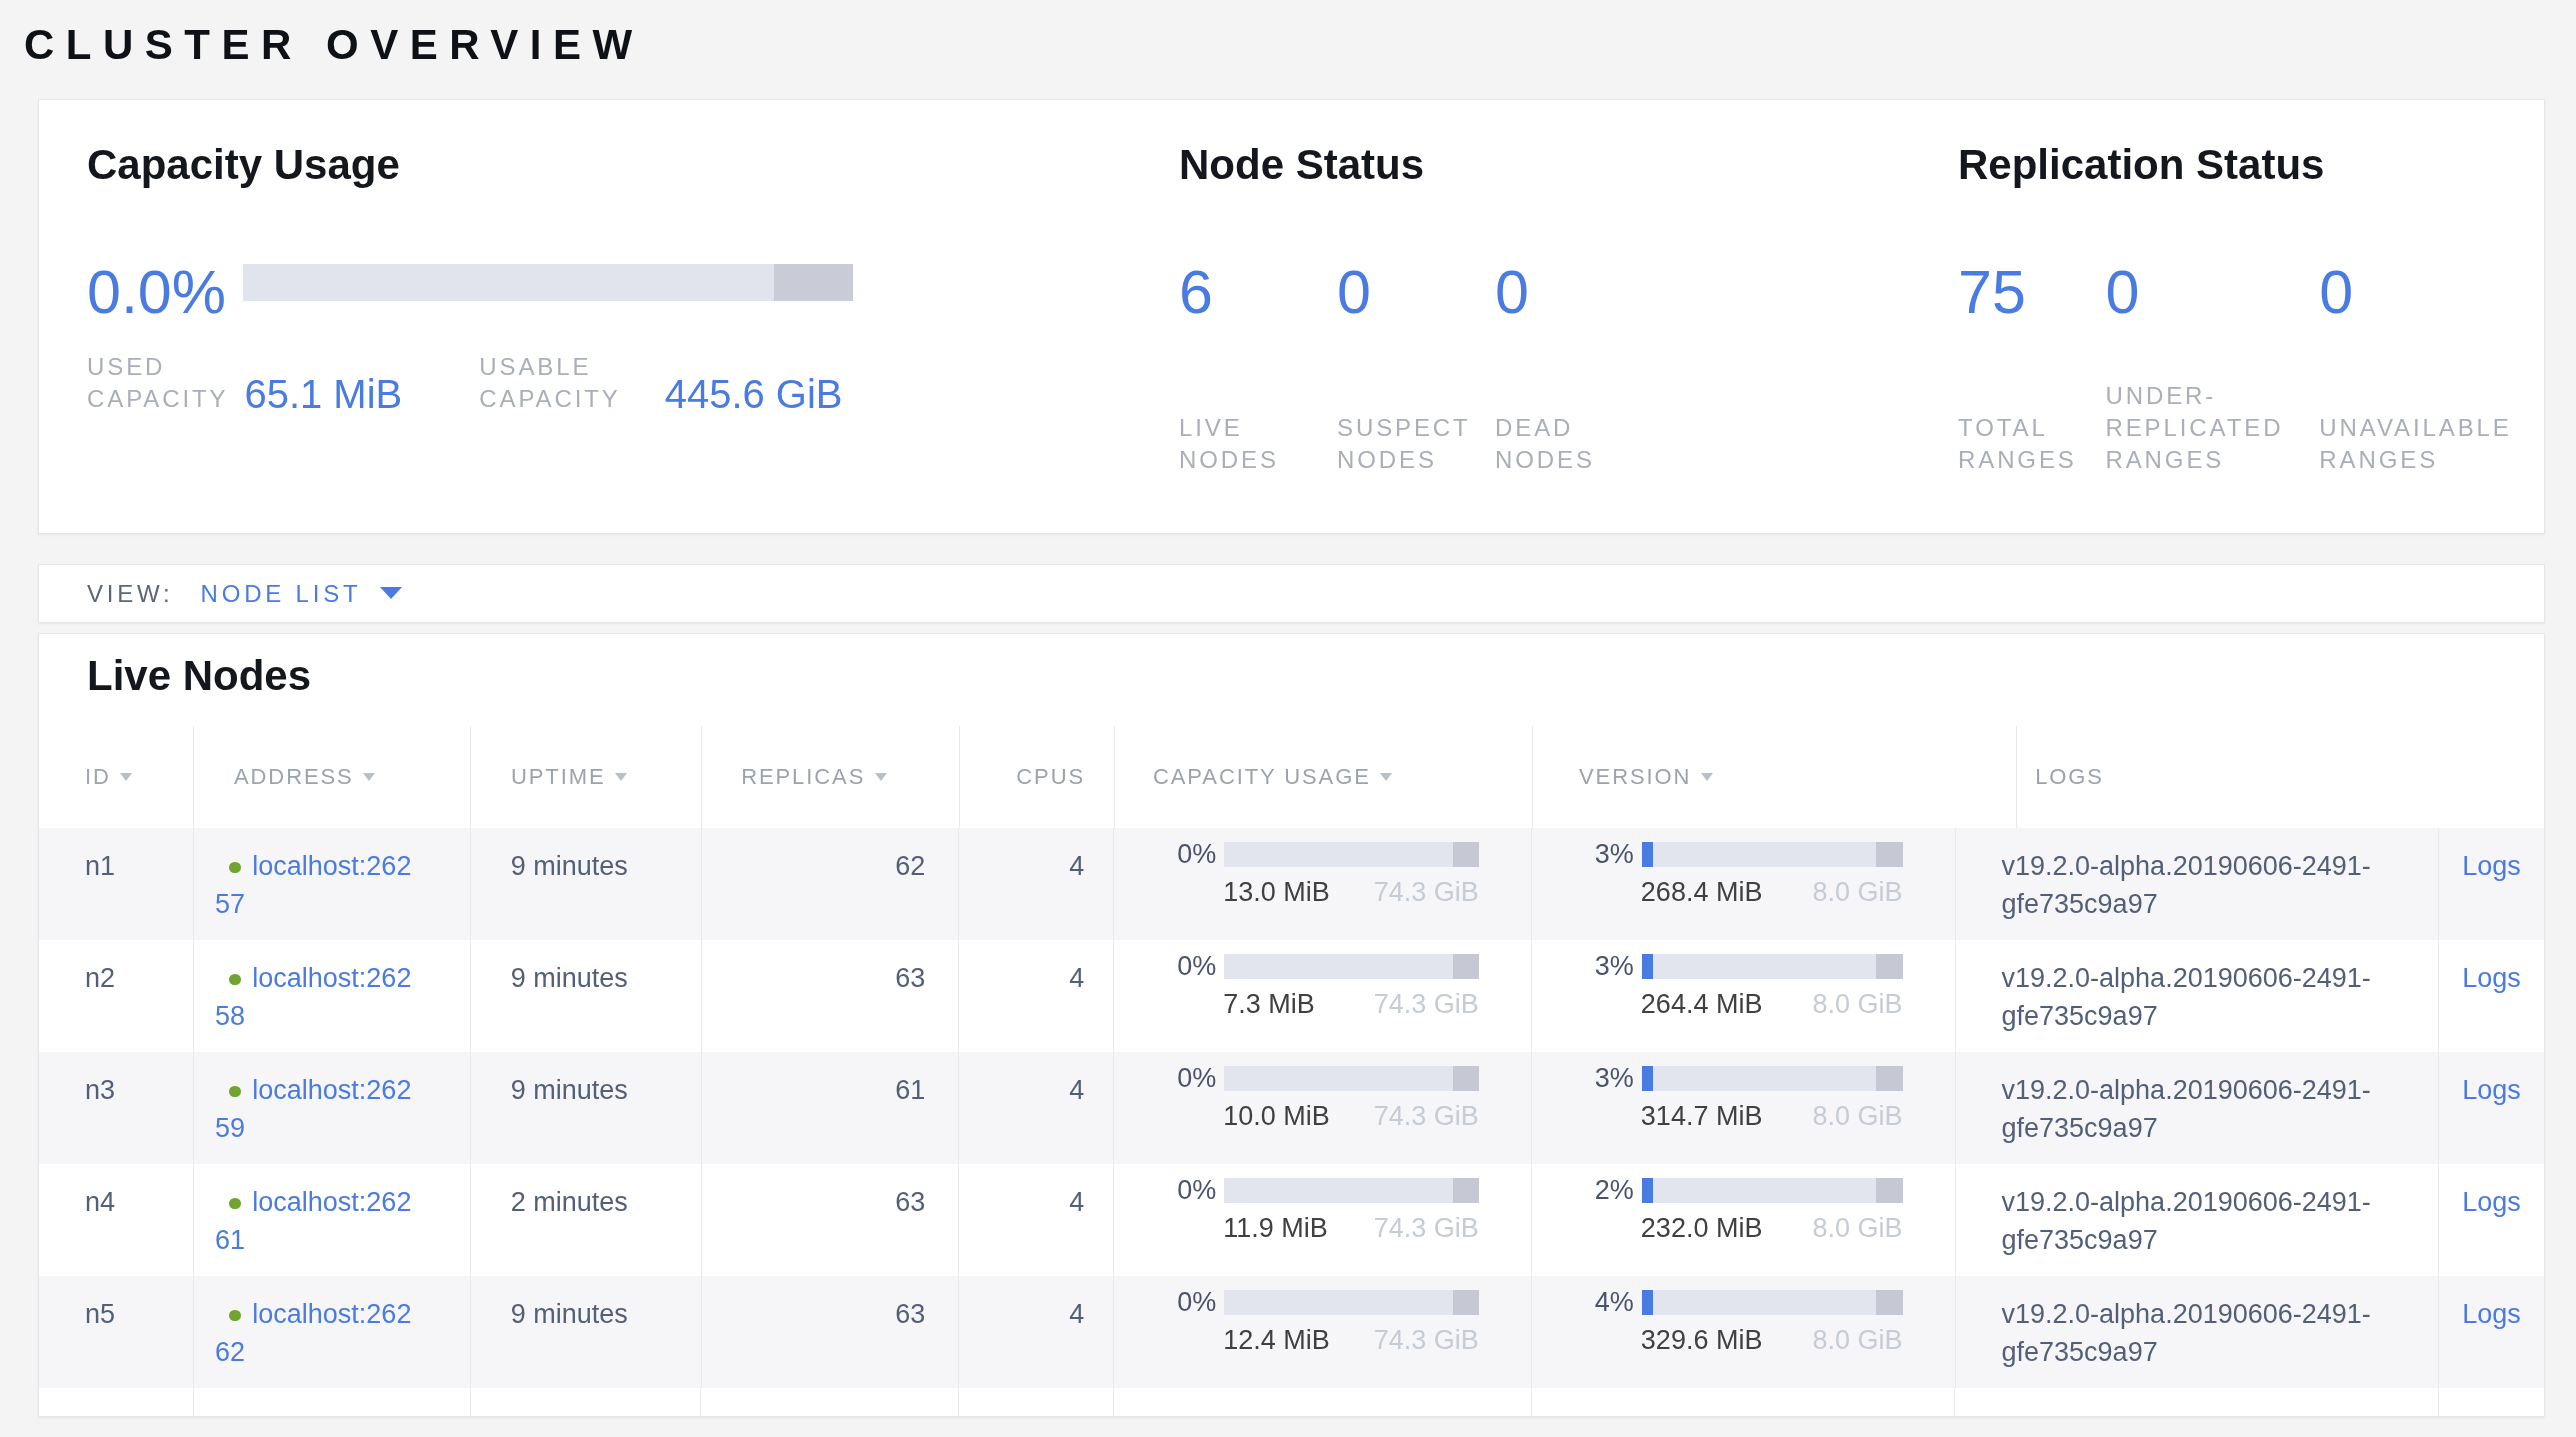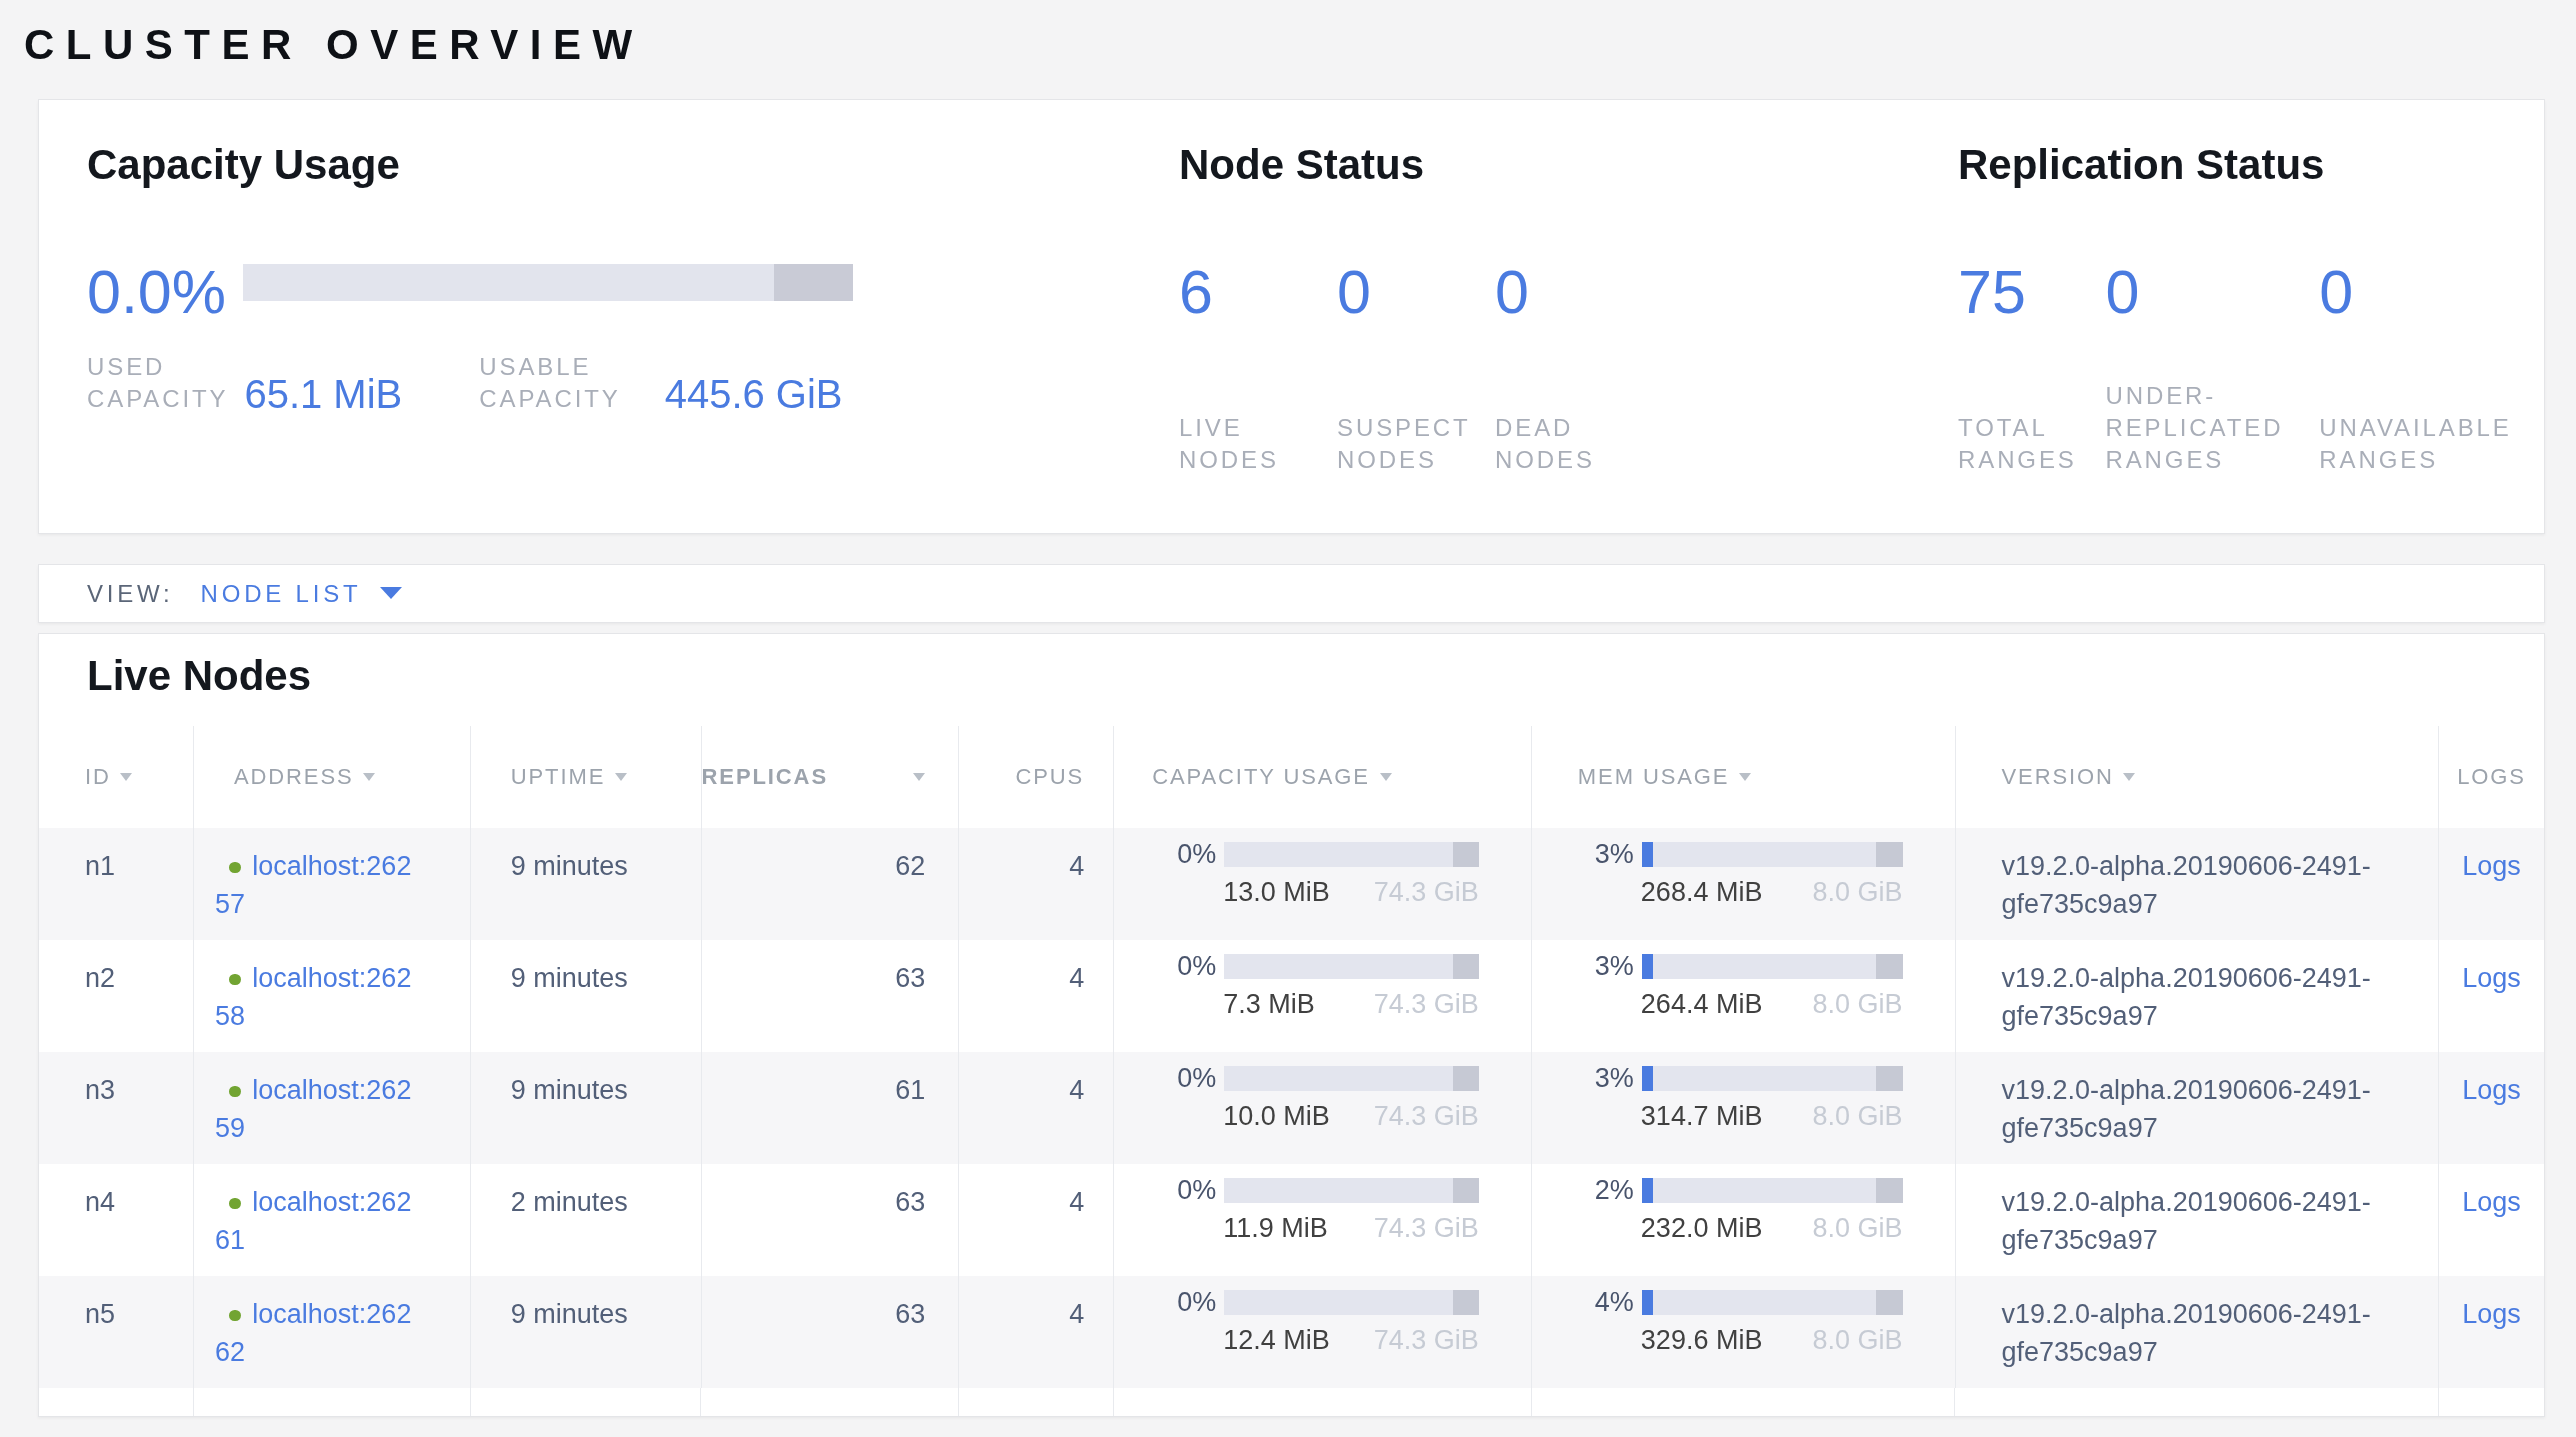--- a/index.html
+++ b/index.html
@@ -73,21 +73,21 @@
   .c-id   { padding-left:46px; }
   .c-addr { padding:19px 50px 0 21px; }
   .c-up   { padding-left:40px; }
   .c-rep  { text-align:right; padding-right:33px; }
   .c-cpu  { text-align:right; padding-right:29px; }
   .c-ver  { padding:19px 29px 0 46px; }
   .c-logs { text-align:center; }
   .h-id   { padding-left:46px; }
   .h-addr { padding-left:40px; }
   .h-up   { padding-left:40px; }
-  .h-rep  { justify-content:space-between; padding-right:33px;font-weight:bold; }
+  .h-rep  { justify-content:center; padding-right:33px; }
   .h-cpu  { justify-content:flex-end; padding-right:29px; }
   .h-cap  { padding-left:38px; }
   .h-mem  { padding-left:46px; }
   .h-ver  { padding-left:46px; }
   .h-logs { justify-content:center; }
 
   .dot { display:inline-block; width:11.5px; height:11.5px; border-radius:50%;
          background:#72a432; margin:0 11.5px 1.9px 14.4px; }
   a.link { color:#4a7be0; text-decoration:none; cursor:pointer; }
   .addr-text { word-break:break-all; }
@@ -199,24 +199,20 @@
       </div>
       <div class="th h-rep" style="width: 258px;">
         <span>REPLICAS</span>
         <span class="caret"></span>
       </div>
       <div class="th h-cpu" style="width: 155px;">
         <span>CPUS</span>
       </div>
       <div class="th h-cap" style="width: 418px;">
         <span>CAPACITY USAGE</span>
-        <span class="caret"></span>
-      </div>
-      <div class="th h-mem" style="width: 424px;">
-        <span>MEM USAGE</span>
         <span class="caret"></span>
       </div>
       <div class="th h-ver" style="width: 484px;">
         <span>VERSION</span>
         <span class="caret"></span>
       </div>
       <div class="th h-logs" style="width: 106px;">
         <span>LOGS</span>
       </div>
     </div>

